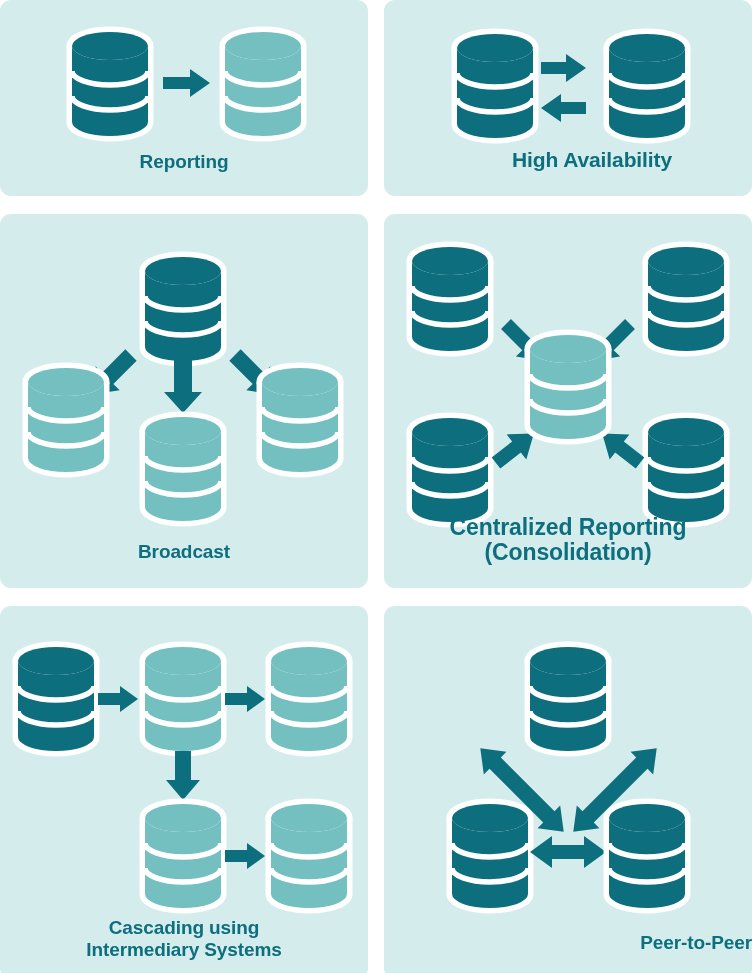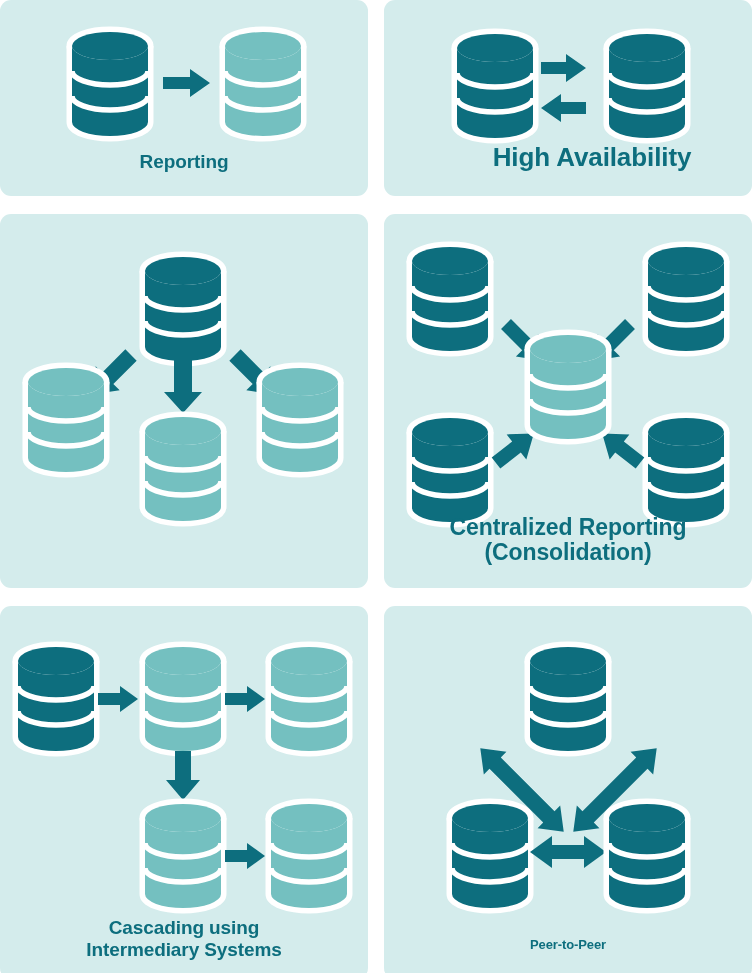--- a/index.html
+++ b/index.html
@@ -33,25 +33,25 @@
     position:absolute;
     left:0;right:0;
     text-align:center;
     color:#0d6e7e;
     font-weight:bold;
     line-height:1.12;
     letter-spacing:-0.1px;
     white-space:pre-line;
   }
   .cap-1{bottom:24px;font-size:19px;}
-  .cap-2{bottom:24px;font-size:26px;padding-left:48px;}
+  .cap-2{bottom:24px;font-size:21px;padding-left:48px;}
   .cap-3{bottom:26px;font-size:19px;}
   .cap-4{bottom:22px;font-size:23px;}
   .cap-5{bottom:19px;font-size:19px;text-align:center;}
-  .cap-6{bottom:26px;font-size:13px;}
+  .cap-6{bottom:26px;font-size:19px;text-align:right;}
 </style>
 </head>
 <body>
 
 <div id="board">
 
   <div class="panel">
     <div class="stage">
       <svg viewBox="0 0 368 196" preserveAspectRatio="xMidYMid meet">
         <defs>
@@ -181,20 +181,21 @@
             <ellipse cx="0" cy="-38" rx="38" ry="14"></ellipse>
             <path d="M-38,-38 L-38,38 A38,14 0 0 0 38,38 L38,-38"></path>
           </g>
           <ellipse cx="0" cy="-38" rx="38" ry="14" fill="#74c0c0"></ellipse>
           <path d="M-38,-38 L-38,38 A38,14 0 0 0 38,38 L38,-38 A38,14 0 0 1 -38,-38 Z" fill="#74c0c0"></path>
           <path d="M-38,-13 A38,14 0 0 0 38,-13" fill="none" stroke="#ffffff" stroke-width="5.5"></path>
           <path d="M-38,12 A38,14 0 0 0 38,12" fill="none" stroke="#ffffff" stroke-width="5.5"></path>
         </g>
       </svg>
     </div>
+    <div class="caption cap-3">Broadcast</div>
   </div>
 
   <div class="panel">
     <div class="stage">
       <svg viewBox="0 0 368 374" preserveAspectRatio="xMidYMid meet">
 
         <g transform="translate(66,85)">
           <g stroke="#ffffff" stroke-width="11" fill="none" stroke-linejoin="round">
             <ellipse cx="0" cy="-38" rx="38" ry="14"></ellipse>
             <path d="M-38,-38 L-38,38 A38,14 0 0 0 38,38 L38,-38"></path>

